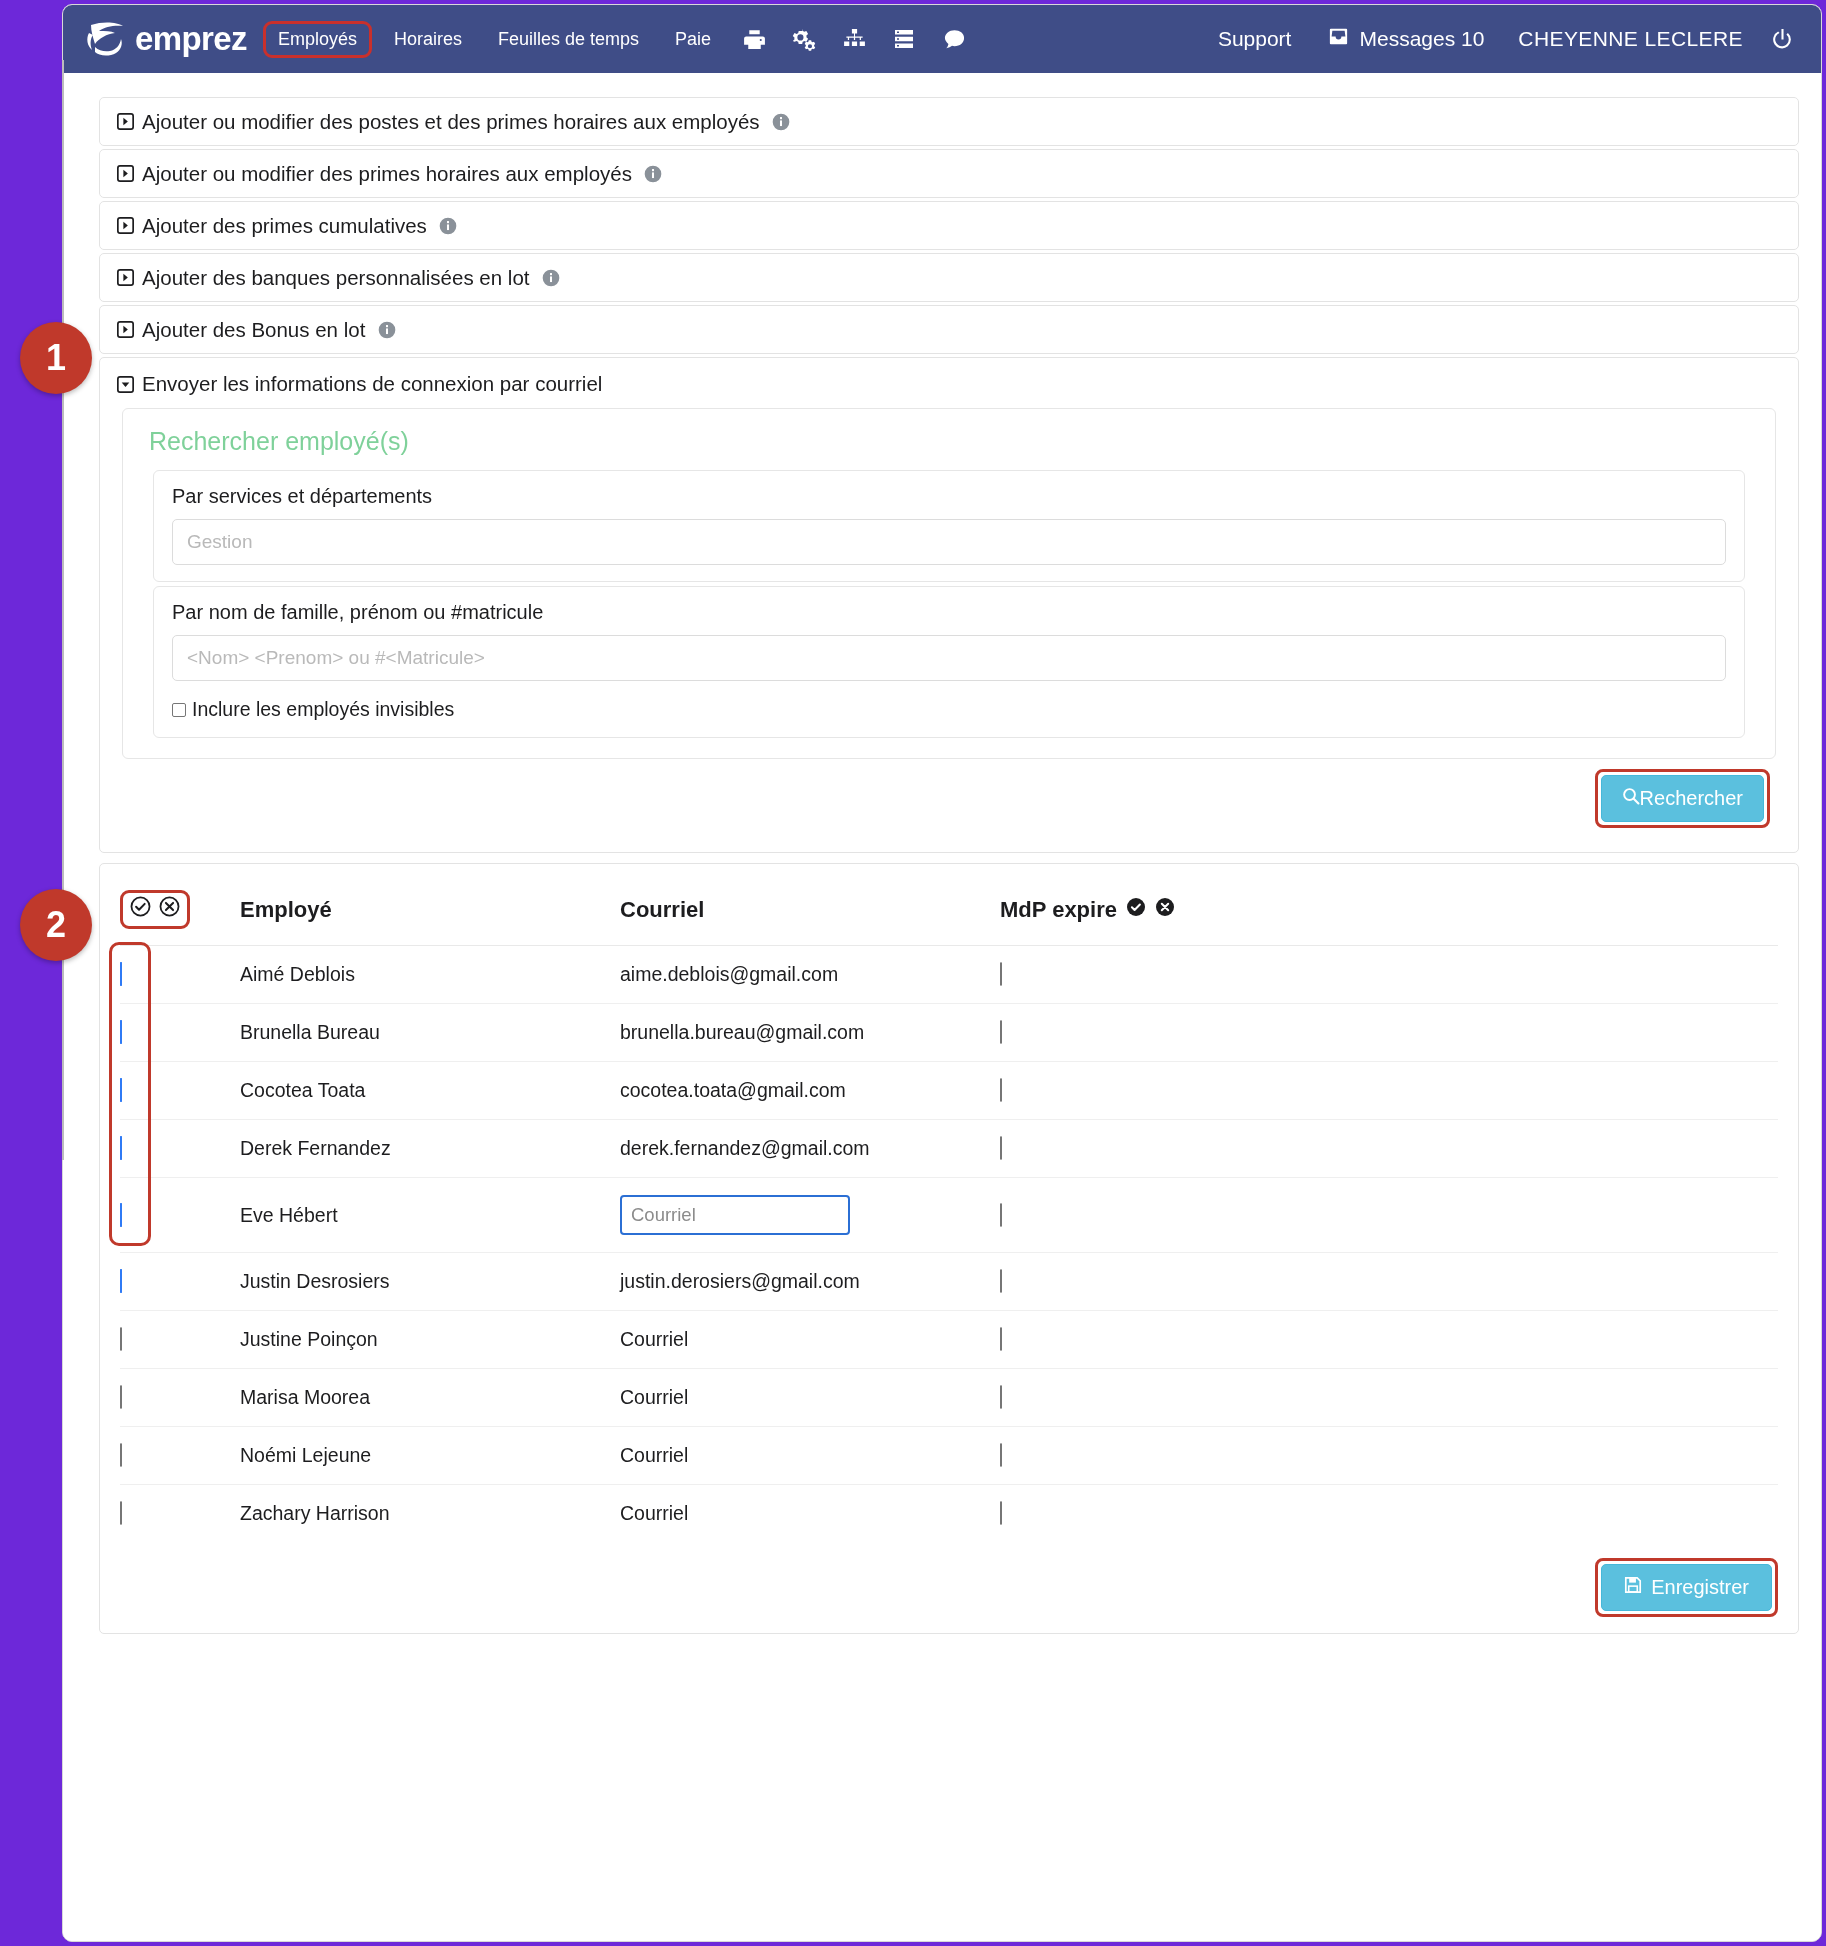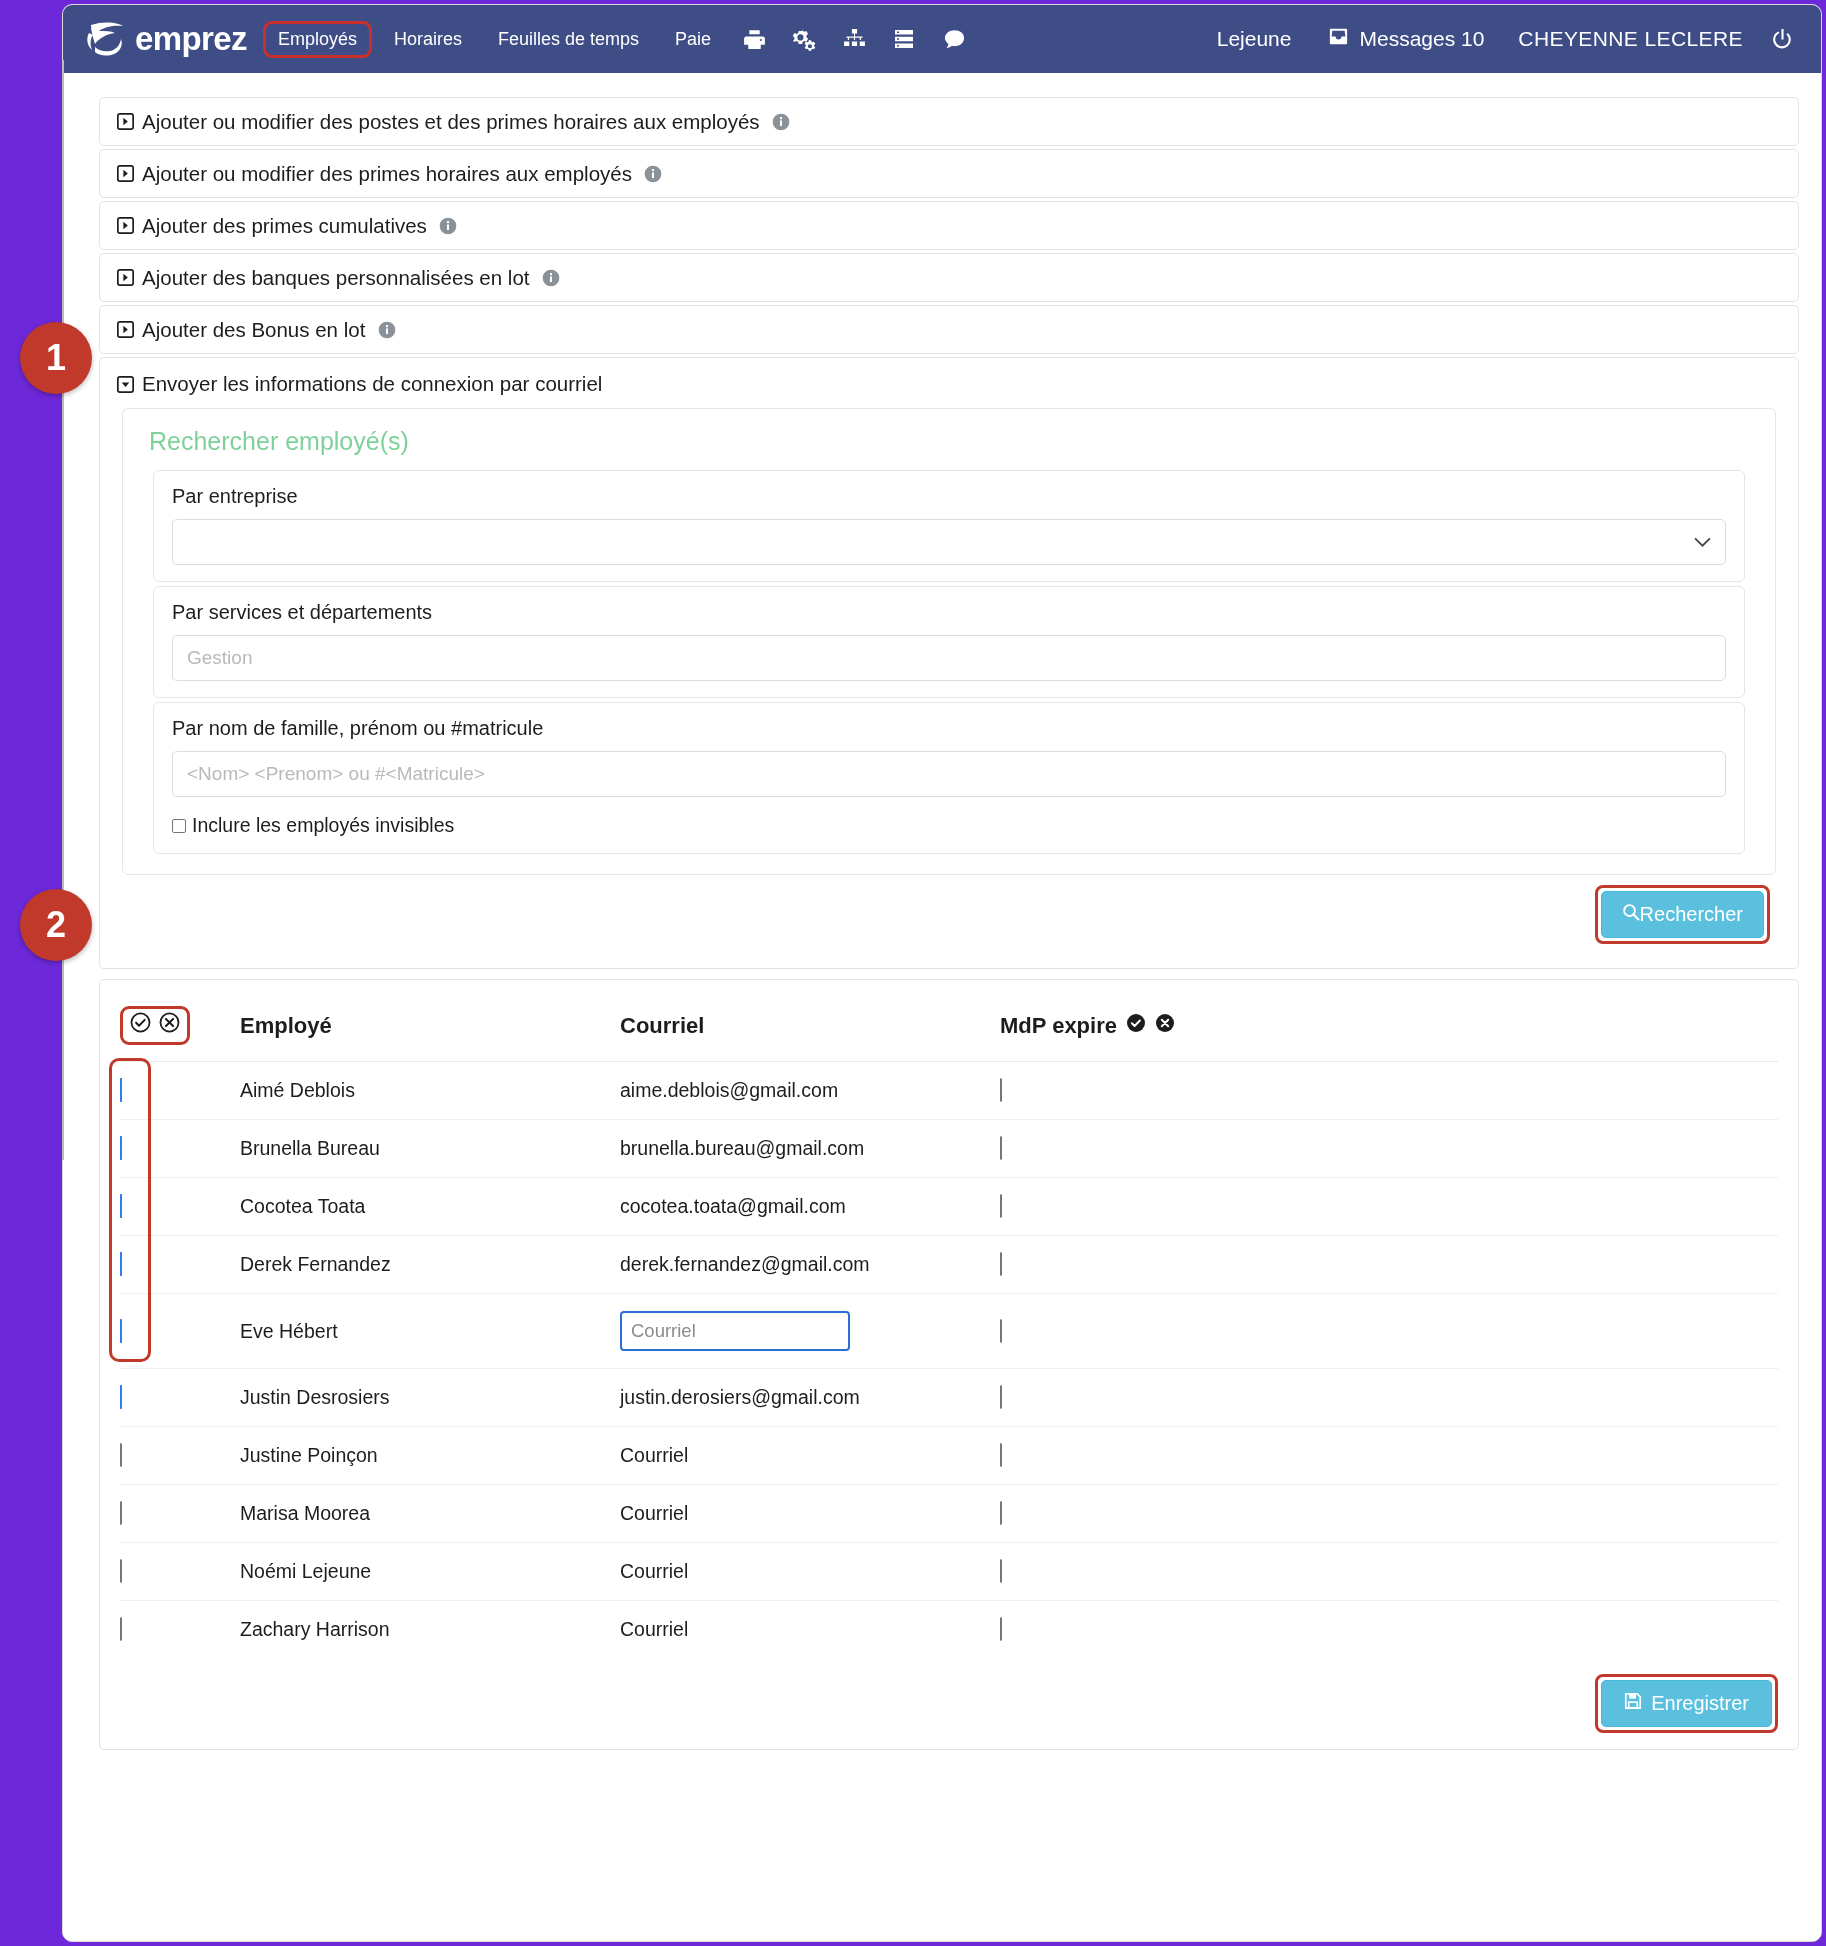--- a/index.html
+++ b/index.html
@@ -330,21 +330,21 @@
       </span>
       <span class="nav-icon">
         <svg viewBox="0 0 24 24" width="25" height="25">
             <path d="M12 3C6.9 3 2.8 6.3 2.8 10.4c0 2.3 1.3 4.4 3.3 5.8-.1 1.2-.6 2.8-2 4.3 2.3-.3 4.3-1.4 5.5-2.4.8.2 1.6.3 2.4.3 5.1 0 9.2-3.3 9.2-7.9S17.1 3 12 3z"></path>
           </svg>
       </span>
 
       <span class="nav-spacer"></span>
 
       <span class="nav-right-item">
-        <span>Lejeune</span>
+        <span>Support</span>
       </span>
 
       <span class="nav-right-item">
         <span>
           <svg viewBox="0 0 24 24" width="23" height="23" style="fill:#fff">
               <path d="M4 4h16a1 1 0 0 1 1 1v14a1 1 0 0 1-1 1H4a1 1 0 0 1-1-1V5a1 1 0 0 1 1-1zm1.6 2L4.8 12H9a3 3 0 0 0 6 0h4.2l-.8-6H5.6z"></path>
             </svg>
         </span>
         <span>Messages 10</span>
       </span>
@@ -452,31 +452,20 @@
                 <rect x="0.8" y="0.8" width="14.4" height="14.4" rx="2" fill="none" stroke="#1d1d1f" stroke-width="1.6"></rect>
                 <path d="M4.4 6.2h7.2L8 10.4z" fill="#1d1d1f"></path>
               </svg>
           </span>
           <span class="acc-label">Envoyer les informations de connexion par courriel</span>
         </div>
 
         <div class="search-card">
           <div class="search-title">Rechercher employé(s)</div>
 
-          <div class="field-box">
-            <div class="field-label">Par entreprise</div>
-            <div class="field-select">
-              <span></span>
-              <span class="chev">
-                <svg viewBox="0 0 16 10" width="17" height="11">
-                    <path d="M1 1.2L8 8 15 1.2" fill="none" stroke="#444" stroke-width="1.7"></path>
-                  </svg>
-              </span>
-            </div>
-          </div>
 
           <div class="field-box">
             <div class="field-label">Par services et départements</div>
             <input class="field-input" type="text" placeholder="Gestion" style="">
           </div>
 
           <div class="field-box">
             <div class="field-label">Par nom de famille, prénom ou #matricule</div>
             <input class="field-input" type="text" placeholder="&lt;Nom&gt; &lt;Prenom&gt; ou #&lt;Matricule&gt;" style="">
             <label class="check-line">

